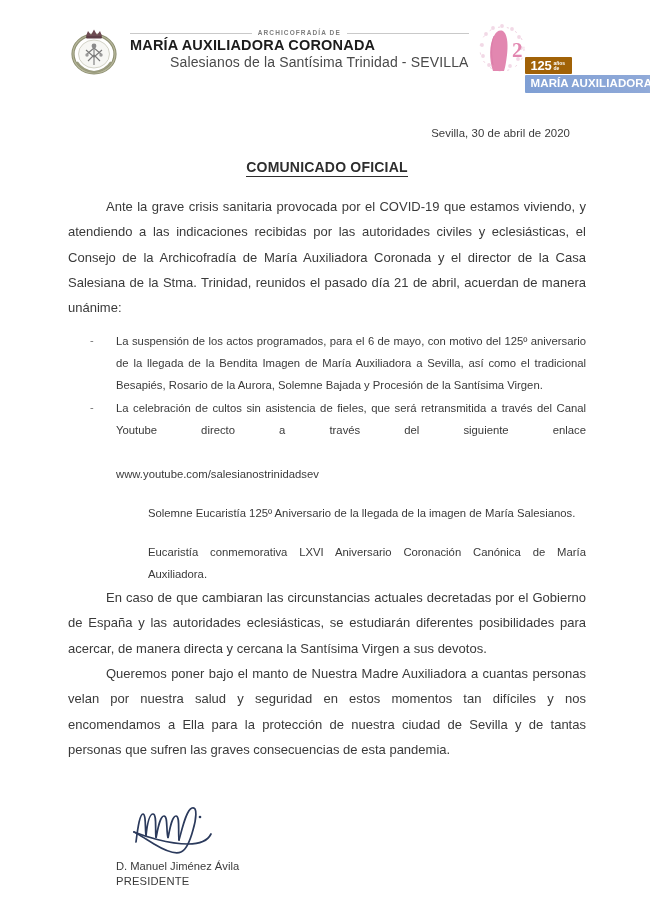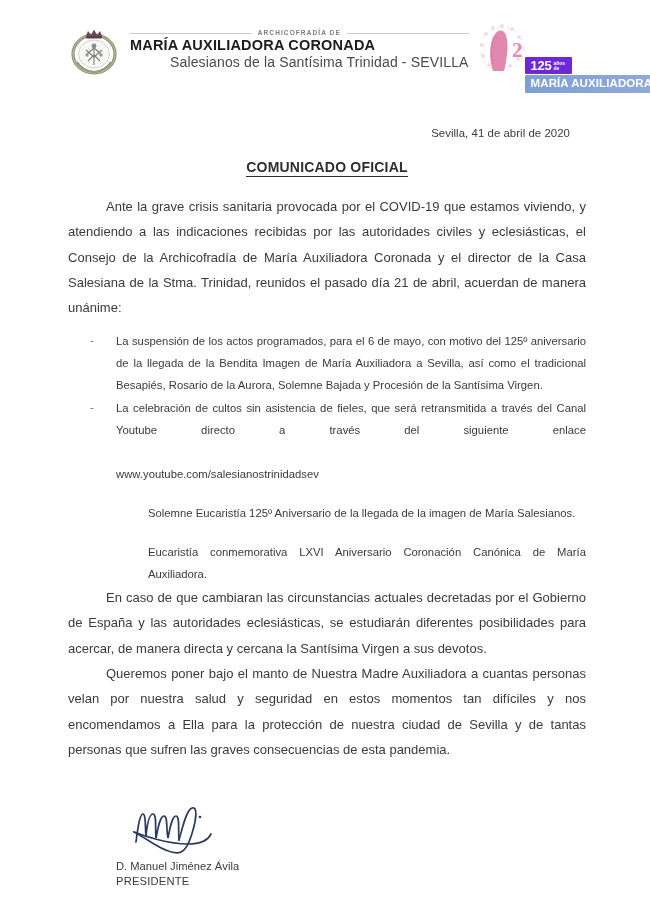--- a/index.html
+++ b/index.html
@@ -105,21 +105,21 @@
   .anniv-figure svg { display: block; }
 
   .anniv-blocks {
     margin-left: -6px;
     position: relative;
     padding-top: 2px;
   }
   .anniv-top {
     display: inline-flex;
     align-items: flex-end;
-    background: #6d28d9;
+    background: #a16207;
     color: #ffffff;
     padding: 2px 7px 2px 6px;
     border-radius: 1px;
     line-height: 1;
     margin-top: 48px;
   }
   .anniv-125 {
     font-size: 13px;
     font-weight: 700;
     letter-spacing: -0.3px;
@@ -364,21 +364,21 @@
           <span class="small">en</span>
           <span class="big">SEVILLA</span>
         </div>
         <div class="anniv-years">1895 - 2020</div>
       </div>
     </div>
   </div>
 
   <div class="doc-body">
 
-    <div class="date-line">Sevilla, 41 de abril de 2020</div>
+    <div class="date-line">Sevilla, 30 de abril de 2020</div>
 
     <div class="doc-title">
       <span>COMUNICADO OFICIAL</span>
     </div>
 
     <p class="para first">Ante la grave crisis sanitaria provocada por el COVID-19 que estamos viviendo, y atendiendo a las indicaciones recibidas por las autoridades civiles y eclesiásticas, el Consejo de la Archicofradía de María Auxiliadora Coronada y el director de la Casa Salesiana de la Stma. Trinidad, reunidos el pasado día 21 de abril, acuerdan de manera unánime:</p>
 
     <ul class="bullets">
       <li>
         <span>La suspensión de los actos programados, para el 6 de mayo, con motivo del 125º aniversario de la llegada de la Bendita Imagen de María Auxiliadora a Sevilla, así como el tradicional Besapiés, Rosario de la Aurora, Solemne Bajada y Procesión de la Santísima Virgen.</span>

